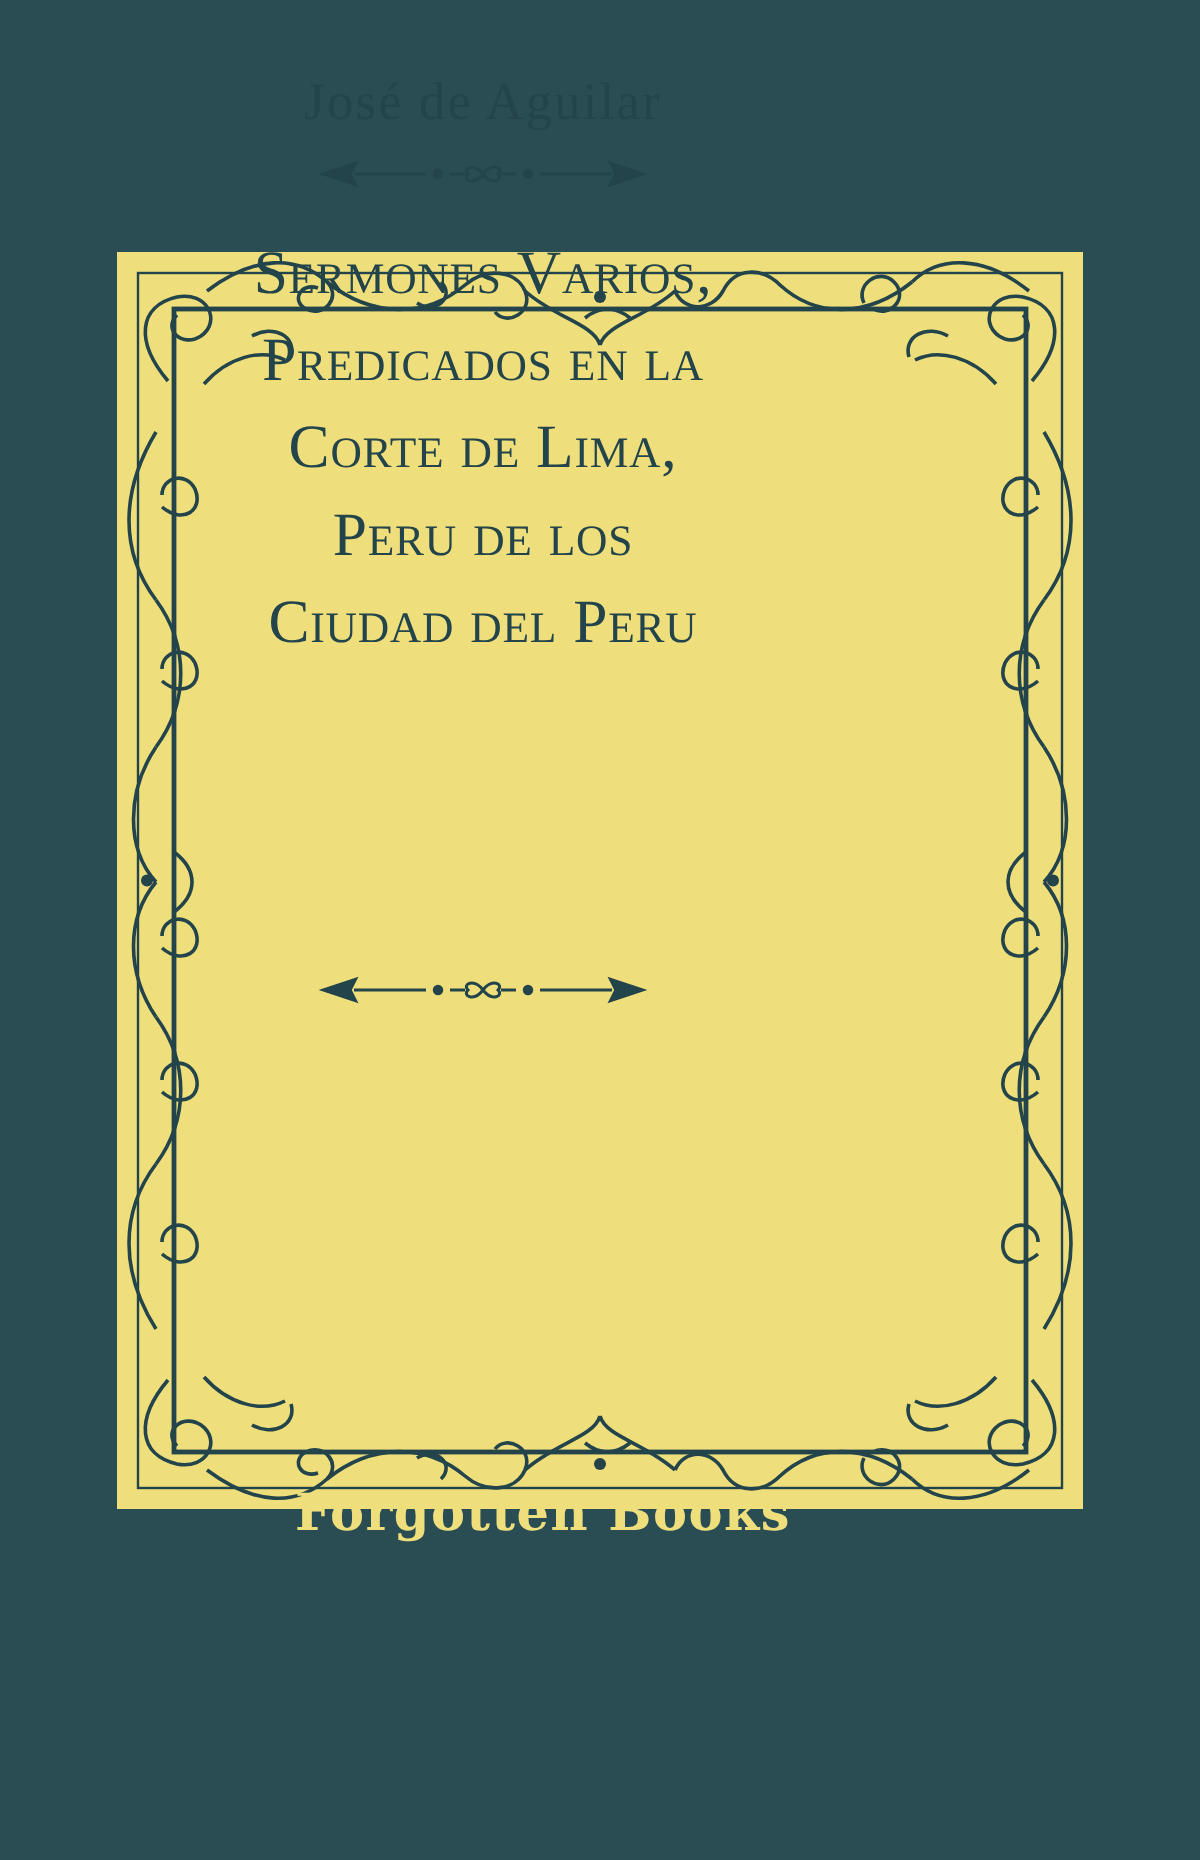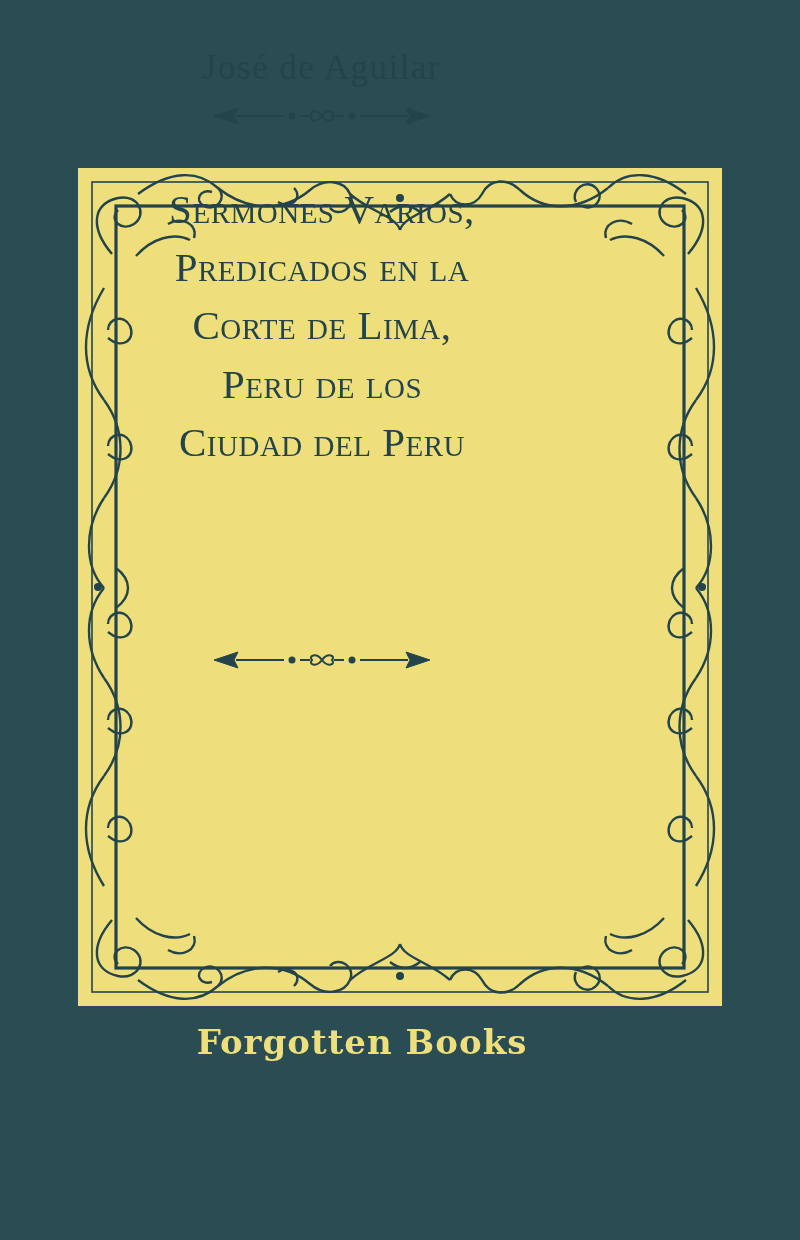--- a/index.html
+++ b/index.html
@@ -62,21 +62,21 @@
     width: 100%;
   }
 
   .divider {
     margin-top: 16px;
     width: 220px;
     height: 24px;
   }
 
   .title {
-    margin-top: 52px;
+    margin-top: 24px;
     width: 480px;
     text-align: center;
     font-family: "Liberation Serif", serif;
     font-size: 41px;
     line-height: 1.42;
     color: #23444b;
     letter-spacing: 0.5px;
     font-variant: small-caps;
   }
 
@@ -84,21 +84,21 @@
     position: absolute;
     left: 212px;
     top: 648px;
     width: 220px;
     height: 24px;
   }
 
   .publisher {
     position: absolute;
     left: 0;
-    top: 1022px;
+    top: 989px;
     width: 724px;
     text-align: center;
     color: #efdf7c;
     font-size: 34px;
     font-family: "DejaVu Serif", serif;
     font-weight: bold;
     letter-spacing: 1px;
   }
 </style>
 </head>

